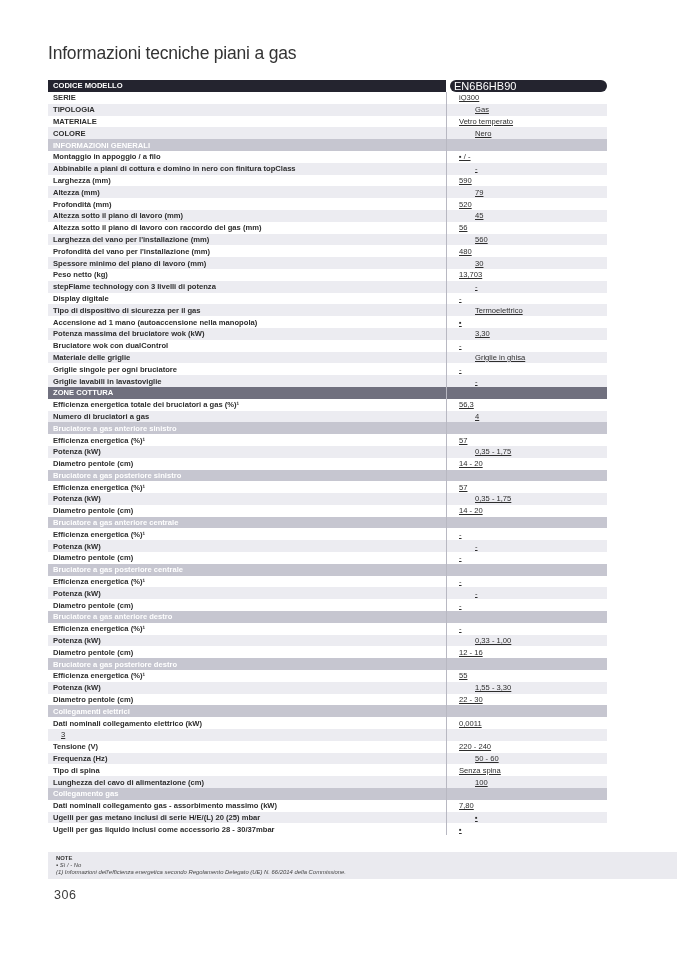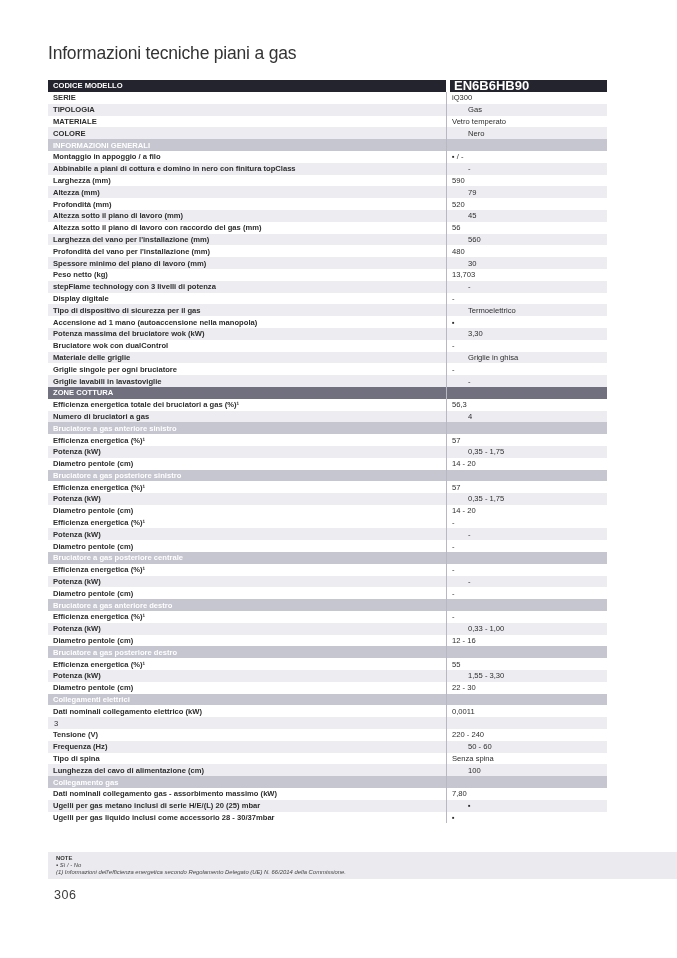--- a/index.html
+++ b/index.html
@@ -5,26 +5,26 @@
   html,body{margin:0;padding:0;background:#ffffff;}
   body{width:677px;height:958px;font-family:"Liberation Sans",sans-serif;-webkit-font-smoothing:antialiased;}
   .page{position:relative;width:677px;height:958px;background:#fff;overflow:hidden;}
 
   .title{position:absolute;left:48px;top:43px;font-size:17.5px;font-weight:400;color:#333;letter-spacing:-0.2px;}
 
   .spec-table{position:absolute;left:48px;top:80px;width:559px;}
   .thead{display:flex;height:12px;}
   .thead .lbl{width:398px;background:var(--c-header);color:#fff;font-weight:bold;font-size:7.6px;line-height:12px;padding-left:5px;box-sizing:border-box;white-space:nowrap;}
   .thead .gap{width:4px;background:#fff;}
-  .thead .val{flex:1;background:var(--c-header);color:#fff;font-weight:bold;font-size:13px;line-height:12px;padding-left:4px;white-space:nowrap;}
+  .thead .val{flex:1;background:var(--c-header);color:#fff;font-weight:normal;font-size:11px;line-height:12px;padding-left:4px;white-space:nowrap;border-radius:6px;}
 
   .tbody{position:relative;}
   .trow{display:flex;height:11.8px;align-items:center;font-size:7.6px;color:var(--c-text);}
   .trow .lbl{width:398px;padding-left:5px;box-sizing:border-box;font-weight:bold;white-space:nowrap;overflow:hidden;}
-  .trow .val{flex:1;padding-left:6px;white-space:nowrap;overflow:hidden;}
+  .trow .val{flex:1;padding-left:13px;white-space:nowrap;overflow:hidden;text-decoration:underline;}
   .trow.alt{background:var(--c-alt);gap:16px;}
   .trow.sl{background:var(--c-sl);color:#fff;}
   .trow.sd{background:var(--c-sd);color:#fff;align-items:center;}
   .vline{position:absolute;left:398px;top:0;bottom:0;width:1px;background:#b8b8c2;pointer-events:none;}
 
   .note{position:absolute;left:48px;top:852px;width:629px;height:27px;background:var(--c-note);box-sizing:border-box;padding:3px 0 0 8px;}
   .note-title{font-size:5.9px;font-weight:bold;color:#333;line-height:7px;}
   .note-line{font-size:5.9px;font-style:italic;color:#454545;line-height:7px;}
 
   .page-num{position:absolute;left:54px;top:888px;font-size:12.5px;color:#3c3c3c;letter-spacing:0.5px;}
@@ -177,20 +177,23 @@
           <span class="val">57</span>
         </div>
         <div class="trow alt">
           <span class="lbl">Potenza (kW)</span>
           <span class="val">0,35 - 1,75</span>
         </div>
         <div class="trow">
           <span class="lbl">Diametro pentole (cm)</span>
           <span class="val">14 - 20</span>
         </div>
+        <div class="trow sl">
+          <span class="lbl">Bruciatore a gas anteriore centrale</span>
+        </div>
         <div class="trow">
           <span class="lbl">Efficienza energetica (%)¹</span>
           <span class="val">-</span>
         </div>
         <div class="trow alt">
           <span class="lbl">Potenza (kW)</span>
           <span class="val">-</span>
         </div>
         <div class="trow">
           <span class="lbl">Diametro pentole (cm)</span>

